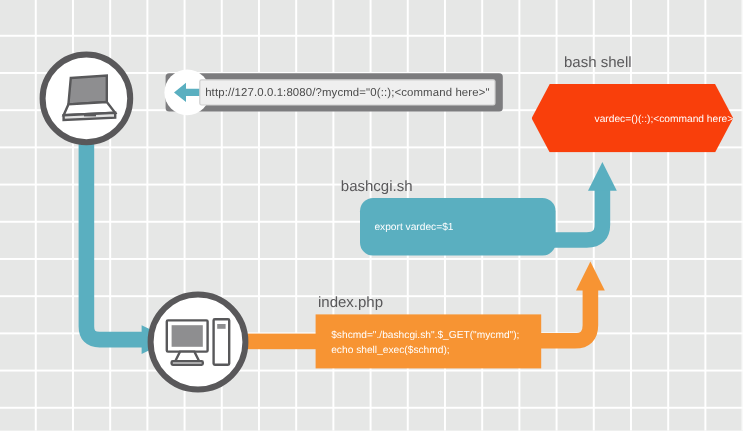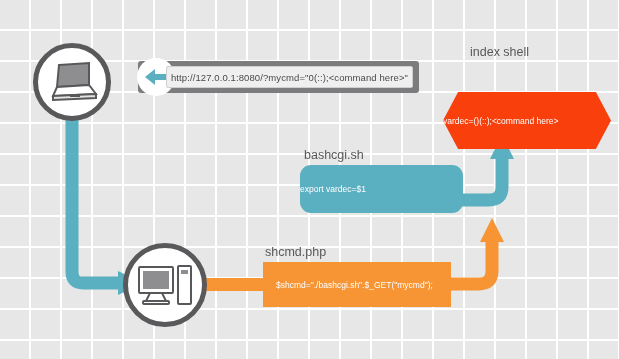--- a/index.html
+++ b/index.html
@@ -52,44 +52,44 @@
     background:#ffffff;border-radius:50%;
     display:flex;align-items:center;justify-content:center;
   }
 
   
   .box-label{
     position:absolute;
     font-size:12.5px;color:#59585a;white-space:nowrap;
   }
   #label-bash-shell{left:470px;top:45px;}
-  #label-bashcgi{left:304px;top:148px;}
+  #label-bashcgi{left:284px;top:148px;}
   #label-indexphp{left:265px;top:245px;}
 
   
   #bash-shell-box{
     position:absolute;left:443px;top:70px;width:168px;height:57px;
     background:#f93f0b;
     clip-path:polygon(0% 50%, 9% 0%, 91% 0%, 100% 50%, 91% 100%, 9% 100%);
-    display:flex;align-items:center;justify-content:flex-start;margin-top:22px;
+    display:flex;align-items:center;justify-content:flex-end;
   }
   #bash-shell-code{
     font-size:8.5px;color:#ffffff;line-height:12px;white-space:nowrap;
     text-align:left;
   }
 
   
   #bashcgi-box{
     position:absolute;left:300px;top:165px;width:163px;height:48px;
     background:#5aafc0;border-radius:11px;
     display:flex;align-items:center;
   }
   #bashcgi-code{
     font-size:8.5px;color:#ffffff;line-height:12px;white-space:nowrap;
-    padding-left:0;text-align:left;
+    padding-left:12px;text-align:left;
   }
 
   
   #indexphp-box{
     position:absolute;left:263px;top:262px;width:188px;height:45px;
     background:#f79433;
     display:flex;align-items:center;
   }
   #indexphp-code{
     font-size:8.5px;color:#ffffff;line-height:12px;white-space:nowrap;
@@ -136,21 +136,21 @@
 
   <div id="url-bar">
     <div id="url-back-badge">
       <svg width="26" height="20" viewBox="0 0 26 20" xmlns="http://www.w3.org/2000/svg">
         <polygon points="2,10 12,2 12,7 24,7 24,13 12,13 12,18" fill="#5aafc0"></polygon>
       </svg>
     </div>
     <div id="url-field">http://127.0.0.1:8080/?mycmd="0(::);&lt;command here&gt;"</div>
   </div>
 
-  <div id="label-bash-shell" class="box-label">index shell</div>
+  <div id="label-bash-shell" class="box-label">bash shell</div>
   <div id="bash-shell-box">
     <div id="bash-shell-code">
       <div>vardec=()(::);&lt;command here&gt;</div>
     </div>
   </div>
 
   <div id="label-bashcgi" class="box-label">bashcgi.sh</div>
   <div id="bashcgi-box">
     <div id="bashcgi-code">
       <div>export vardec=$1</div>
@@ -163,20 +163,21 @@
         <rect x="2" y="4" width="34" height="26" rx="1" fill="#ffffff"></rect>
         <rect x="6" y="8" width="26" height="18" fill="#8e8e90" stroke="none"></rect>
         <path d="M13,30 L25,30 L29,38 L9,38 Z" fill="#ffffff"></path>
         <rect x="6" y="38" width="26" height="3" rx="1" fill="#ffffff"></rect>
         <rect x="41" y="3" width="13" height="38" rx="1" fill="#ffffff"></rect>
         <rect x="44" y="7" width="7" height="4" fill="#8e8e90" stroke="none"></rect>
       </g>
     </svg>
   </div>
 
-  <div id="label-indexphp" class="box-label">shcmd.php</div>
+  <div id="label-indexphp" class="box-label">index.php</div>
   <div id="indexphp-box">
     <div id="indexphp-code">
       <div>$shcmd="./bashcgi.sh".$_GET("mycmd");</div>
+      <div>echo shell_exec($schmd);</div>
     </div>
   </div>
 
 </div>
 
 </body></html>

